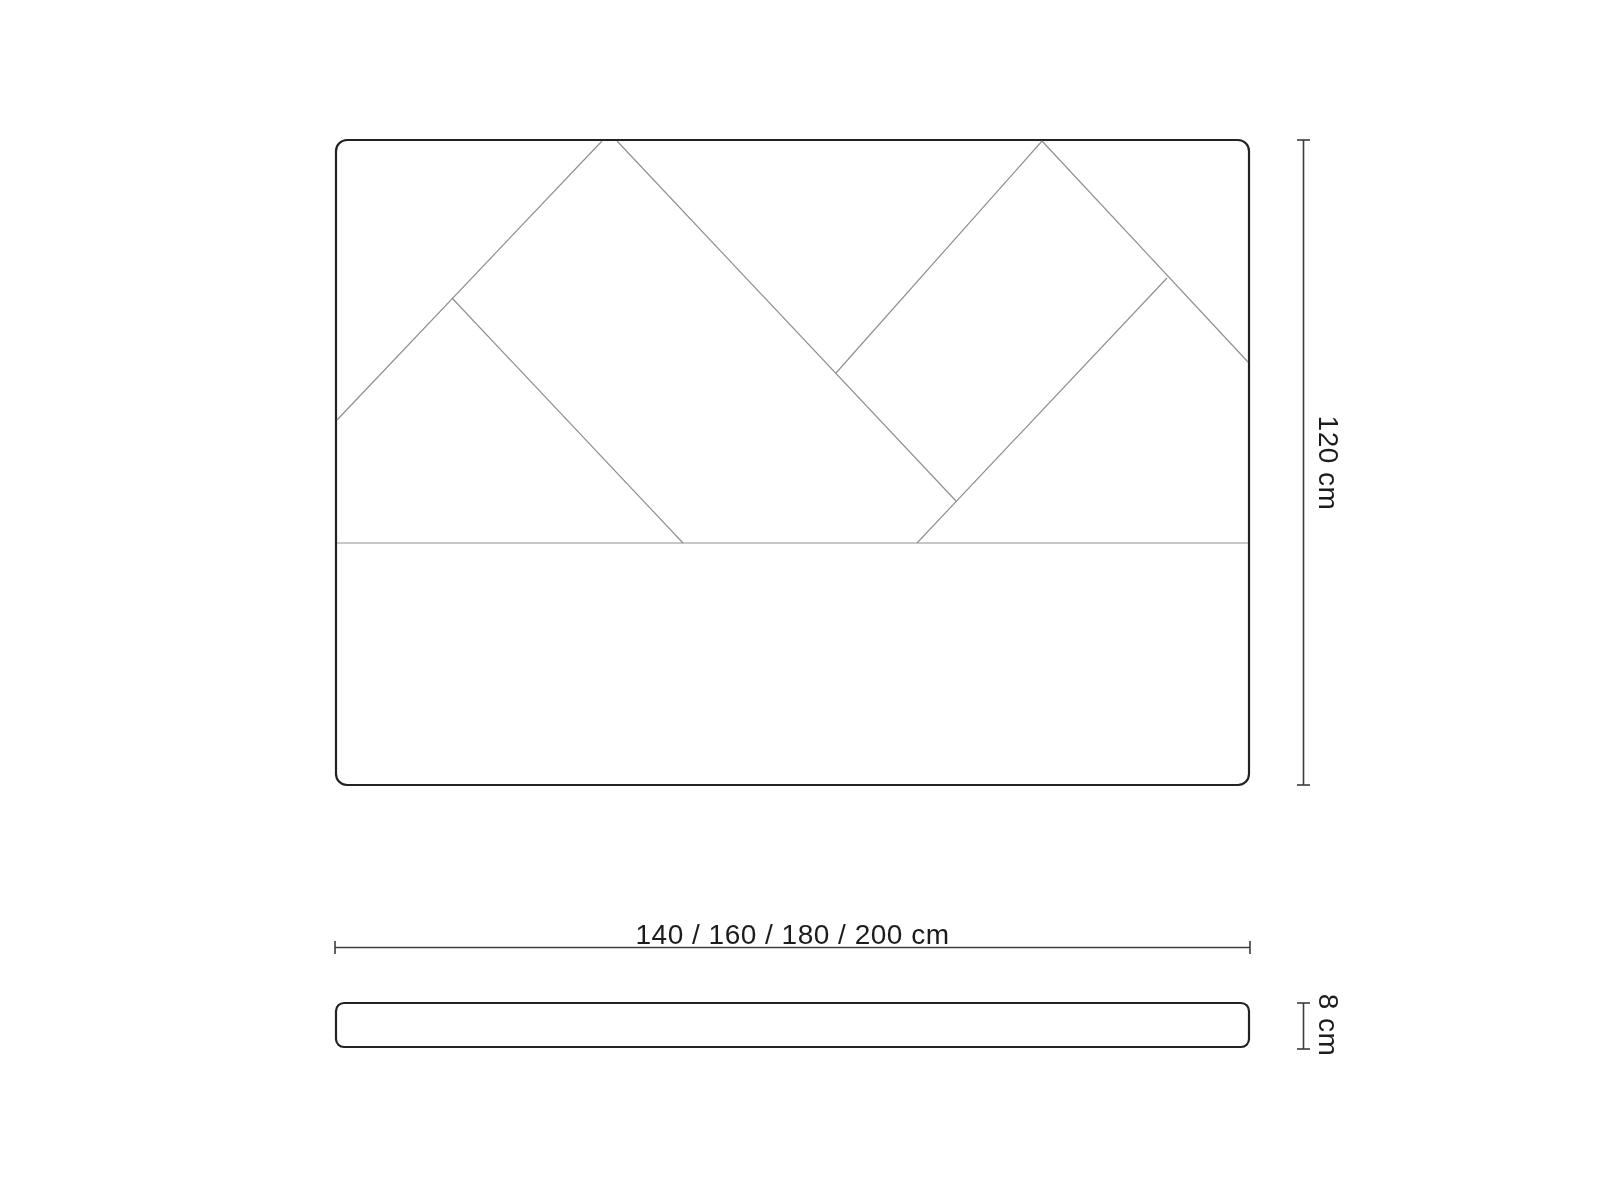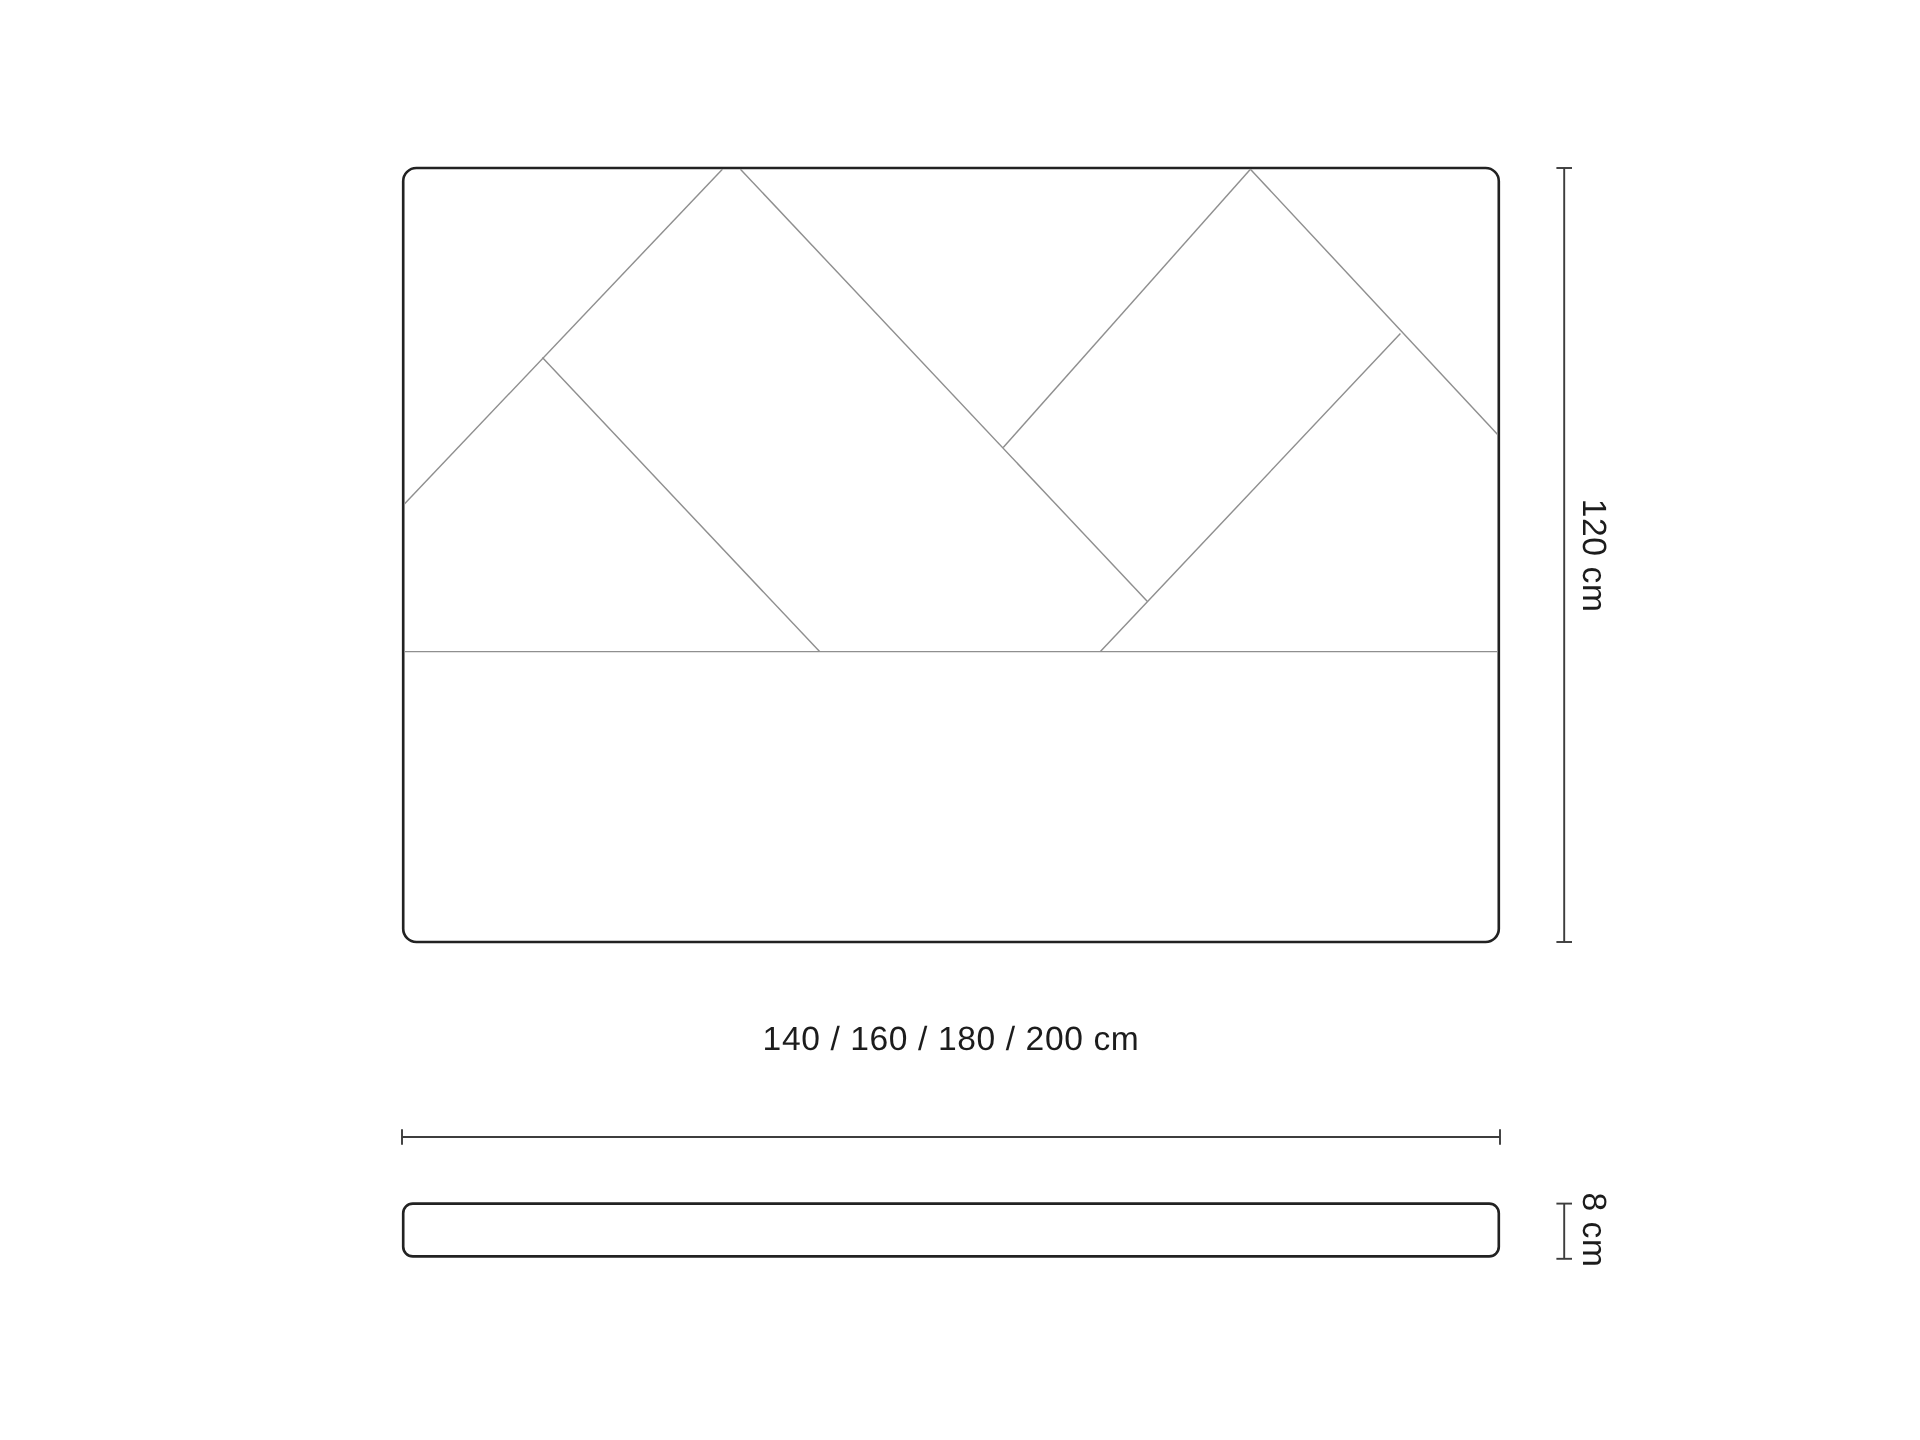--- a/index.html
+++ b/index.html
@@ -25,21 +25,21 @@
   .dim-label {
     position: absolute;
     color: #1c1c1c;
     font-size: 28px;
     letter-spacing: 0.5px;
     white-space: nowrap;
     line-height: 1;
   }
   .dim-label.horizontal {
     left: 336px;
-    top: 852px;
+    top: 921px;
     width: 913px;
     text-align: center;
   }
   .dim-label.vertical {
     transform: translate(-50%, -50%) rotate(90deg);
   }
   .dim-label.height-label {
     left: 1328px;
     top: 463px;
   }

